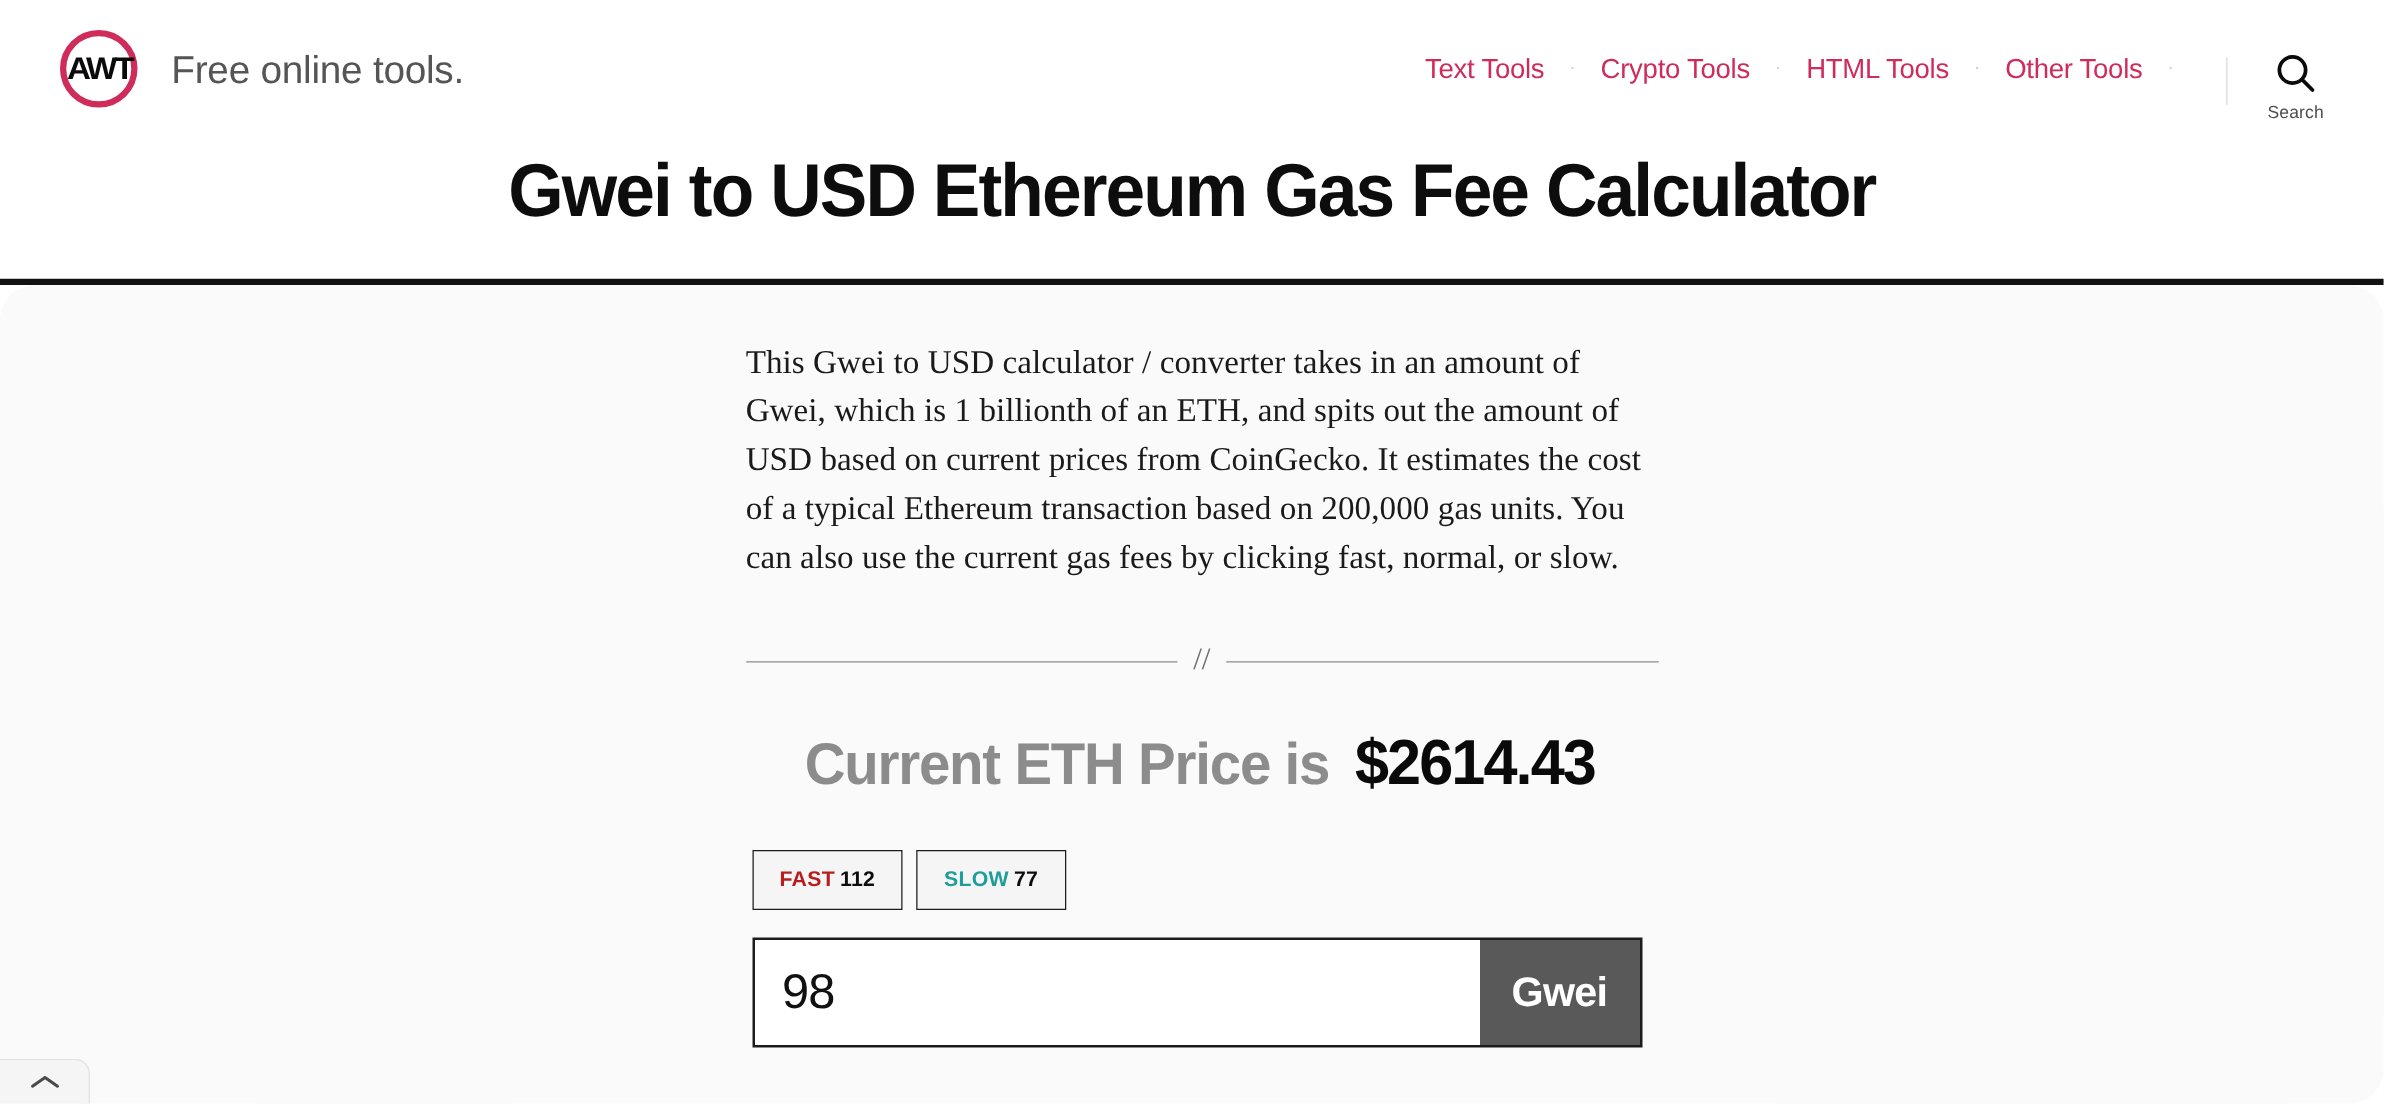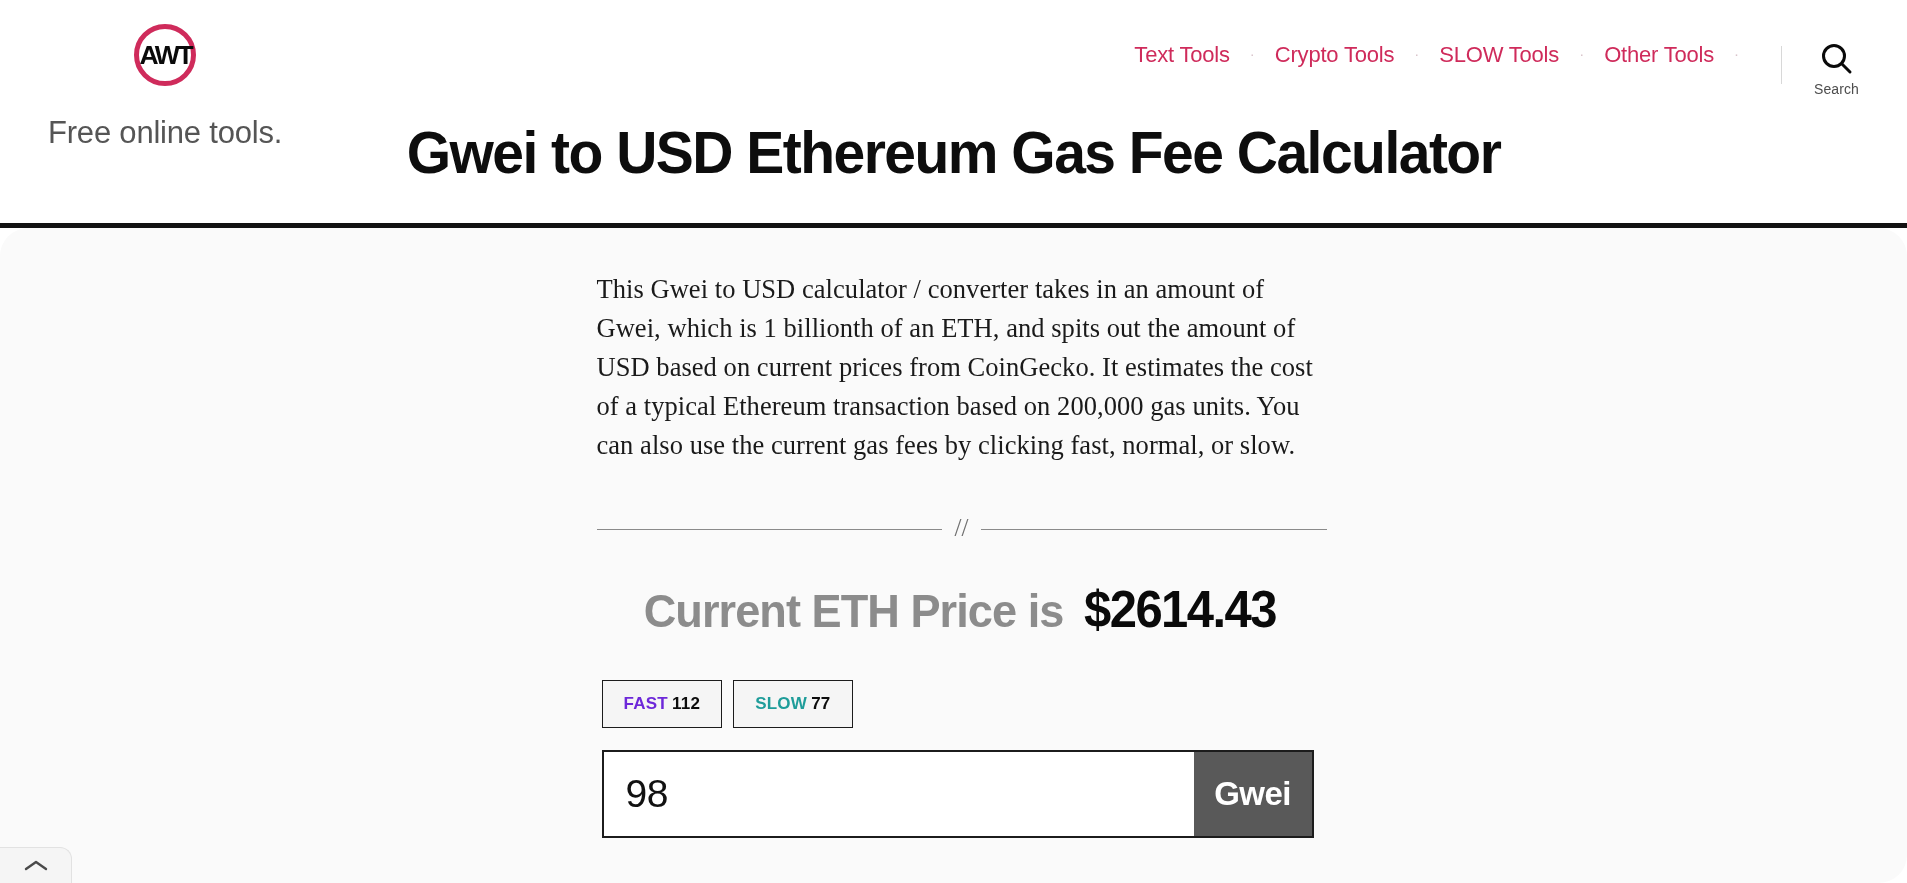--- a/index.html
+++ b/index.html
@@ -31,21 +31,20 @@
     display: flex;
     align-items: flex-start;
     padding: 24px 44px 0 48px;
     position: relative;
   }
 
   .brand {
     display: flex;
     align-items: center;
     gap: 27px;
-    flex-direction: column;
   }
 
   .logo {
     width: 62px;
     height: 62px;
     border-radius: 50%;
     border: 5px solid #cf2b5b;
     display: flex;
     align-items: center;
     justify-content: center;
@@ -230,21 +229,21 @@
     border: 1px solid #1c1c1c;
     padding: 13px 21px;
     font-size: 17px;
     font-weight: 700;
     letter-spacing: 0.25px;
     cursor: pointer;
     line-height: 1.15;
     font-family: "Liberation Sans", sans-serif;
   }
 
-  .speed-btn .tag-fast    { color: #6d28d9; }
+  .speed-btn .tag-fast    { color: #b91c1c; }
   .speed-btn .tag-average { color: #18a03a; }
   .speed-btn .tag-slow    { color: #1f9d9a; }
   .speed-btn .num { color: #0d0d0d; margin-left: 4px; }
 
   .input-row {
     display: flex;
     margin-top: 22px;
     width: 712px;
     margin-left: 5px;
     border: 2px solid #1c1c1c;
@@ -258,21 +257,21 @@
     outline: none;
     background: #ffffff;
     font-family: "Liberation Sans", sans-serif;
     font-size: 39px;
     color: #111111;
     padding: 0 22px;
     letter-spacing: -0.5px;
   }
 
   .unit-addon {
-    width: 118px;
+    width: 128px;
     background: #595959;
     color: #ffffff;
     font-weight: 700;
     font-size: 33px;
     display: flex;
     align-items: center;
     justify-content: center;
     letter-spacing: -0.6px;
     flex: none;
   }
@@ -310,21 +309,21 @@
       </div>
       <span class="tagline">Free online tools.</span>
     </div>
 
     <div class="nav-area">
       <nav class="main-nav">
         <a class="nav-link">Text Tools</a>
         <span class="nav-sep">·</span>
         <a class="nav-link">Crypto Tools</a>
         <span class="nav-sep">·</span>
-        <a class="nav-link">SLOW Tools</a>
+        <a class="nav-link">HTML Tools</a>
         <span class="nav-sep">·</span>
         <a class="nav-link">Other Tools</a>
         <span class="nav-sep">·</span>
       </nav>
 
       <div class="header-divider"></div>
 
       <div class="search-box">
         <span class="search-icon">
           <svg width="38" height="38" viewBox="0 0 38 38" fill="none">

